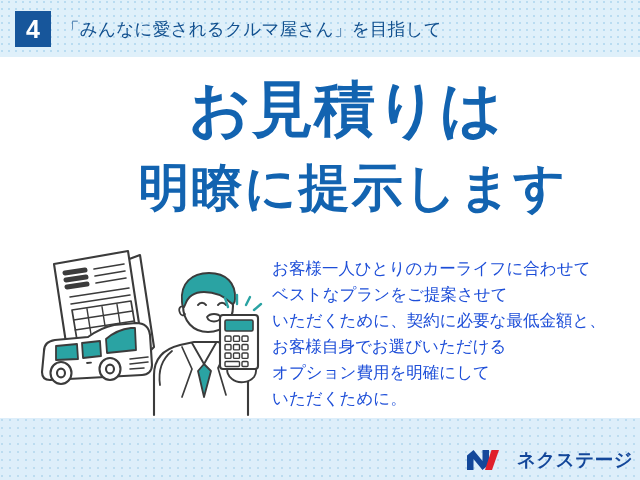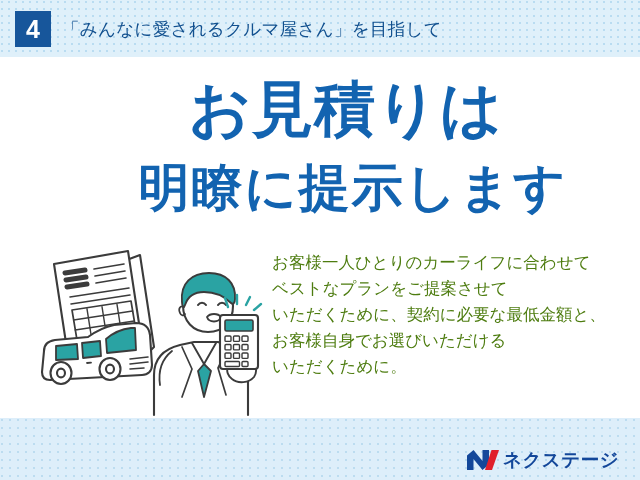--- a/index.html
+++ b/index.html
@@ -100,23 +100,23 @@
     top: 105px;
     font-size: 51px;
     letter-spacing: 2px;
     padding-left: 33px;
   }
 
   
   .body-copy {
     position: absolute;
     left: 272px;
-    top: 192px;
+    top: 198px;
     width: 350px;
-    color: #4d7c0f;
+    color: #1d4ed8;
     font-size: 16.5px;
     line-height: 26px;
     font-weight: 500;
     white-space: nowrap;
   }
   .body-copy .line { display: block; }
 
   
   .illustration {
     position: absolute;
@@ -140,21 +140,21 @@
     background-size: 8px 8px;
   }
 
   .brand-logo {
     position: absolute;
     left: 466px;
     top: 448px;
     height: 24px;
     display: flex;
     align-items: center;
-    gap: 3px;
+    gap: 17px;
   }
   .brand-mark { display: block; }
   .brand-name {
     color: #13479a;
     font-size: 18.5px;
     font-weight: 700;
     letter-spacing: 0.5px;
     line-height: 1;
     white-space: nowrap;
   }
@@ -286,20 +286,21 @@
 
         </g>
       </svg>
     </div>
 
     <div class="body-copy">
       <span class="line">お客様一人ひとりのカーライフに合わせて</span>
       <span class="line">ベストなプランをご提案させて</span>
       <span class="line">いただくために、契約に必要な最低金額と、</span>
       <span class="line">お客様自身でお選びいただける</span>
+      <span class="line">オプション費用を明確にして</span>
       <span class="line">いただくために。</span>
     </div>
 
   </div>
 
   <div class="footer-band"></div>
 
   <div class="brand-logo">
     <svg class="brand-mark" width="34" height="22" viewBox="0 0 34 22" xmlns="http://www.w3.org/2000/svg">
       <path d="M1 21 L1 6.5 L7.5 1 L16.5 12 L16.5 1 L23 1 L23 15.5 L16.5 21 L7.5 10 L7.5 21 Z" fill="#13479a"></path>

